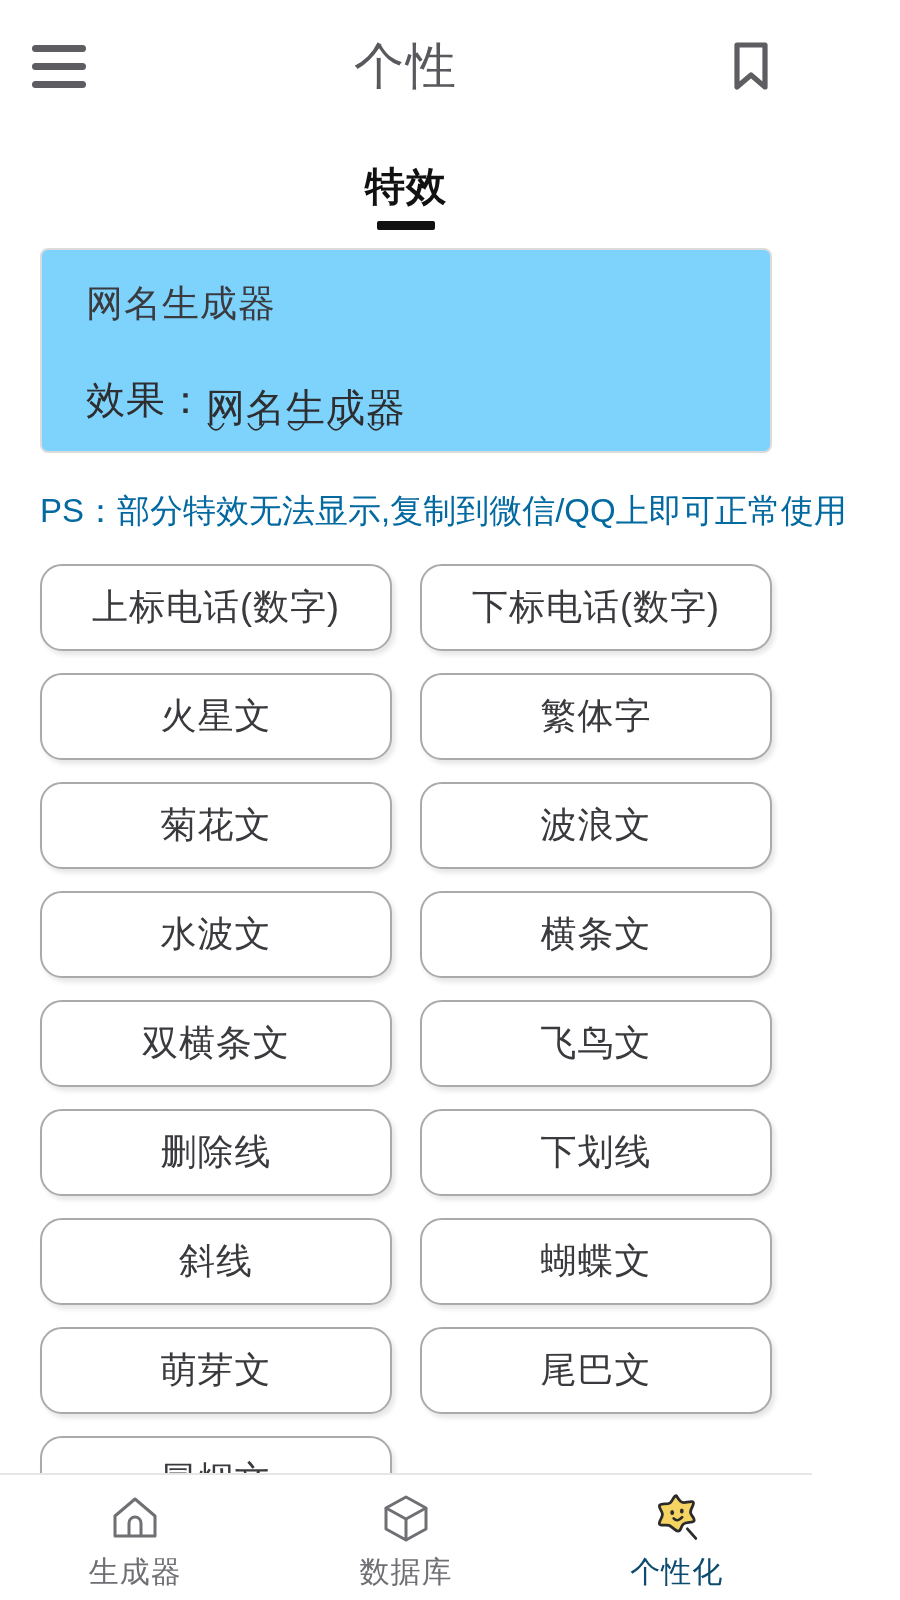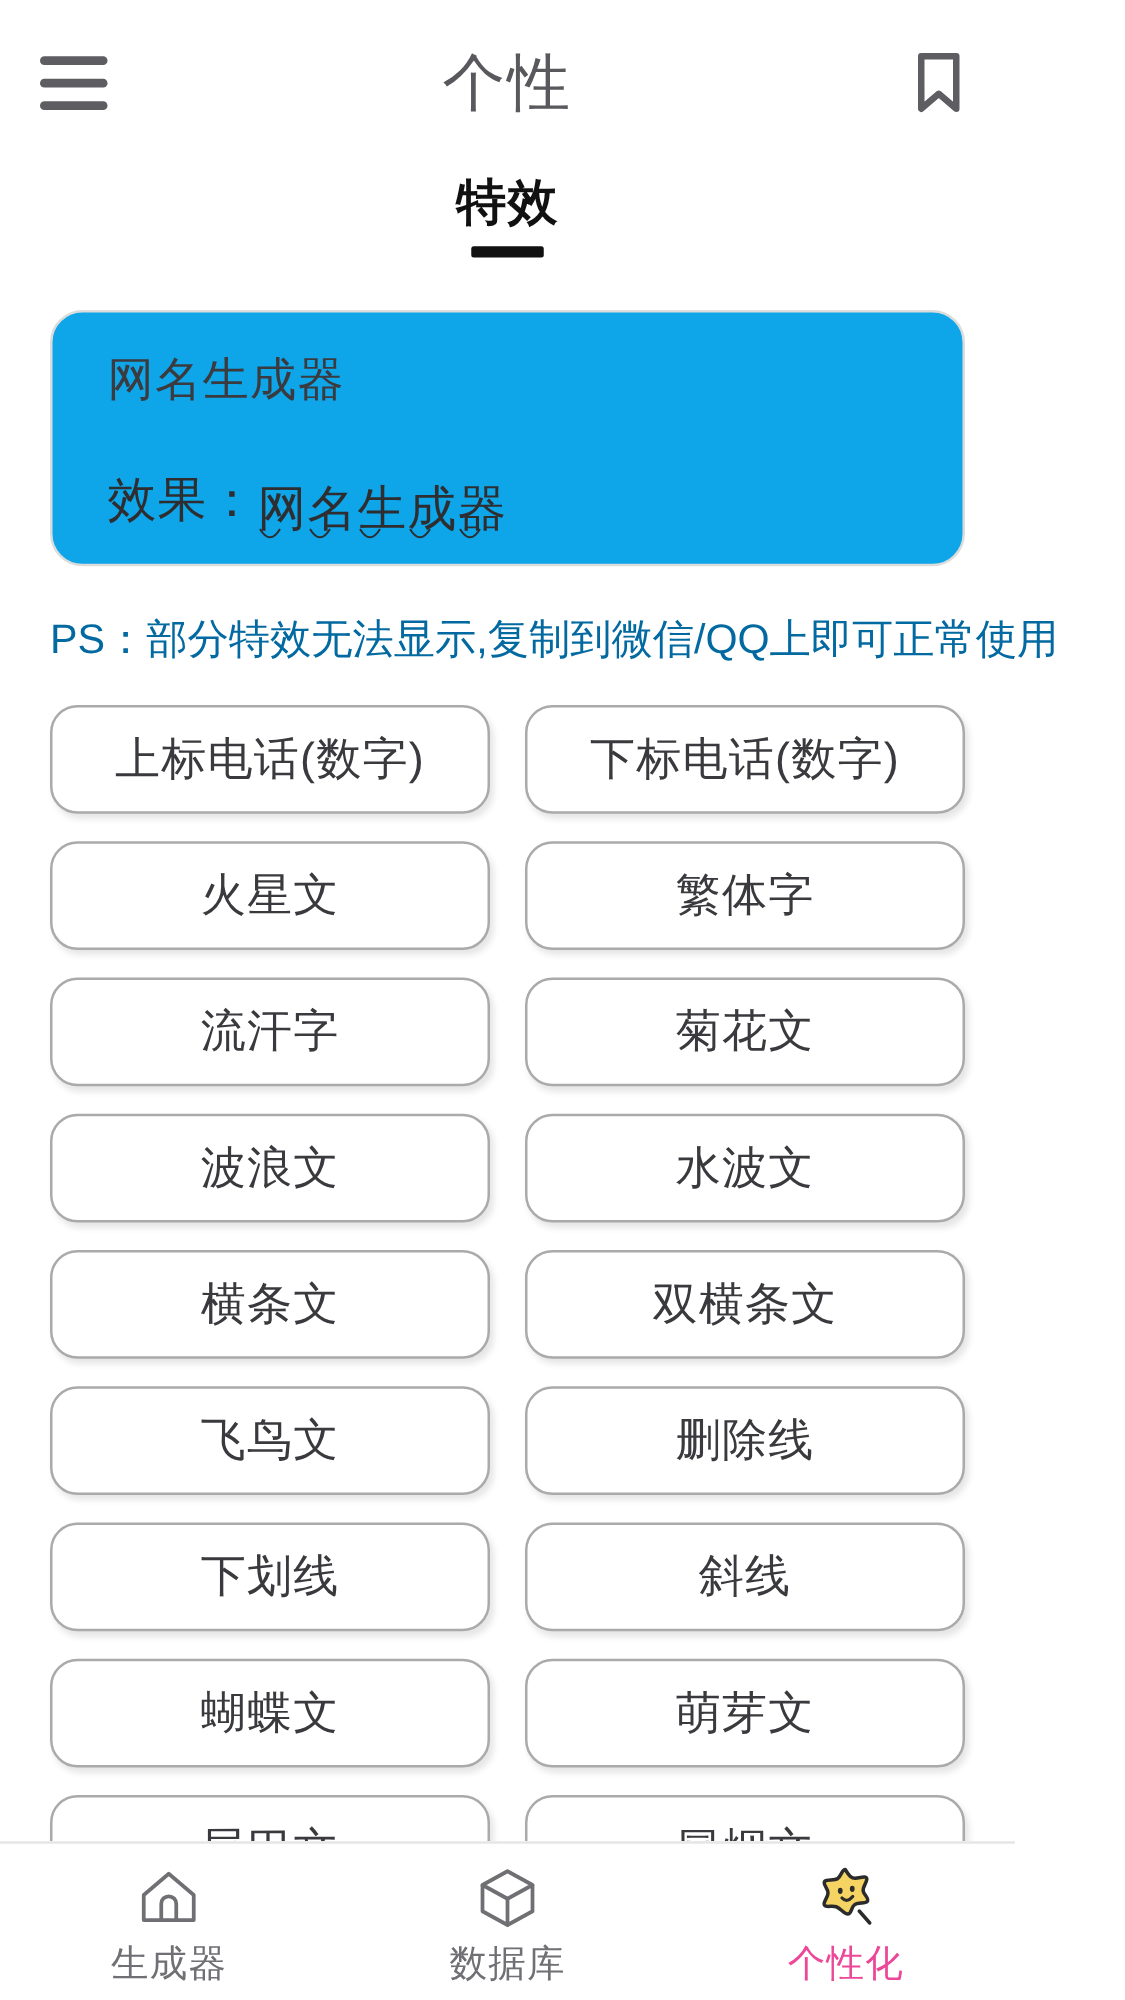--- a/index.html
+++ b/index.html
@@ -86,37 +86,38 @@
   }
   .tab-label {
     font-size: 40px;
     color: #7d7d82;
     line-height: 1.2;
     letter-spacing: 1px;
   }
   .tab.active .tab-label {
     color: #111111;
     font-weight: bold;
+    margin-top: 24px;
   }
   .tab-underline {
     margin-top: 11px;
     width: 58px;
     height: 9px;
     border-radius: 2px;
     background: transparent;
   }
   .tab.active .tab-underline { background: #111111; }
 
   
   .preview-card {
     margin: 8px 40px 0 40px;
     height: 215px;
     border: 2px solid #dcdcdc;
-    border-radius: 26px;
-    background: #0ea5e9;
+    border-radius: 8px;
+    background: #7dd3fc;
     padding: 34px 44px 0 44px;
     position: relative;
   }
   .preview-input {
     font-size: 37px;
     color: #3b3b3f;
     line-height: 1.1;
     letter-spacing: 1px;
   }
   .preview-result {
@@ -206,21 +207,21 @@
     display: flex;
     align-items: center;
     justify-content: center;
   }
   .nav-label {
     font-size: 30px;
     color: #6f6f74;
     letter-spacing: 1px;
     line-height: 1;
   }
-  .nav-item.active .nav-label { color: #ec4899; }
+  .nav-item.active .nav-label { color: #0c4a6e; }
 </style>
 </head>
 <body>
 
 <div class="phone">
 
   <div class="header">
     <div class="menu-btn">
       <span></span>
       <span></span>
@@ -258,21 +259,20 @@
   </div>
 
   <div class="ps-note">PS：部分特效无法显示,复制到微信/QQ上即可正常使用</div>
 
   <div class="grid-wrap">
     <div class="grid">
       <div class="effect-btn">上标电话(数字)</div>
       <div class="effect-btn">下标电话(数字)</div>
       <div class="effect-btn">火星文</div>
       <div class="effect-btn">繁体字</div>
-      <div class="effect-btn">流汗字</div>
       <div class="effect-btn">菊花文</div>
       <div class="effect-btn">波浪文</div>
       <div class="effect-btn">水波文</div>
       <div class="effect-btn">横条文</div>
       <div class="effect-btn">双横条文</div>
       <div class="effect-btn">飞鸟文</div>
       <div class="effect-btn">删除线</div>
       <div class="effect-btn">下划线</div>
       <div class="effect-btn">斜线</div>
       <div class="effect-btn">蝴蝶文</div>

